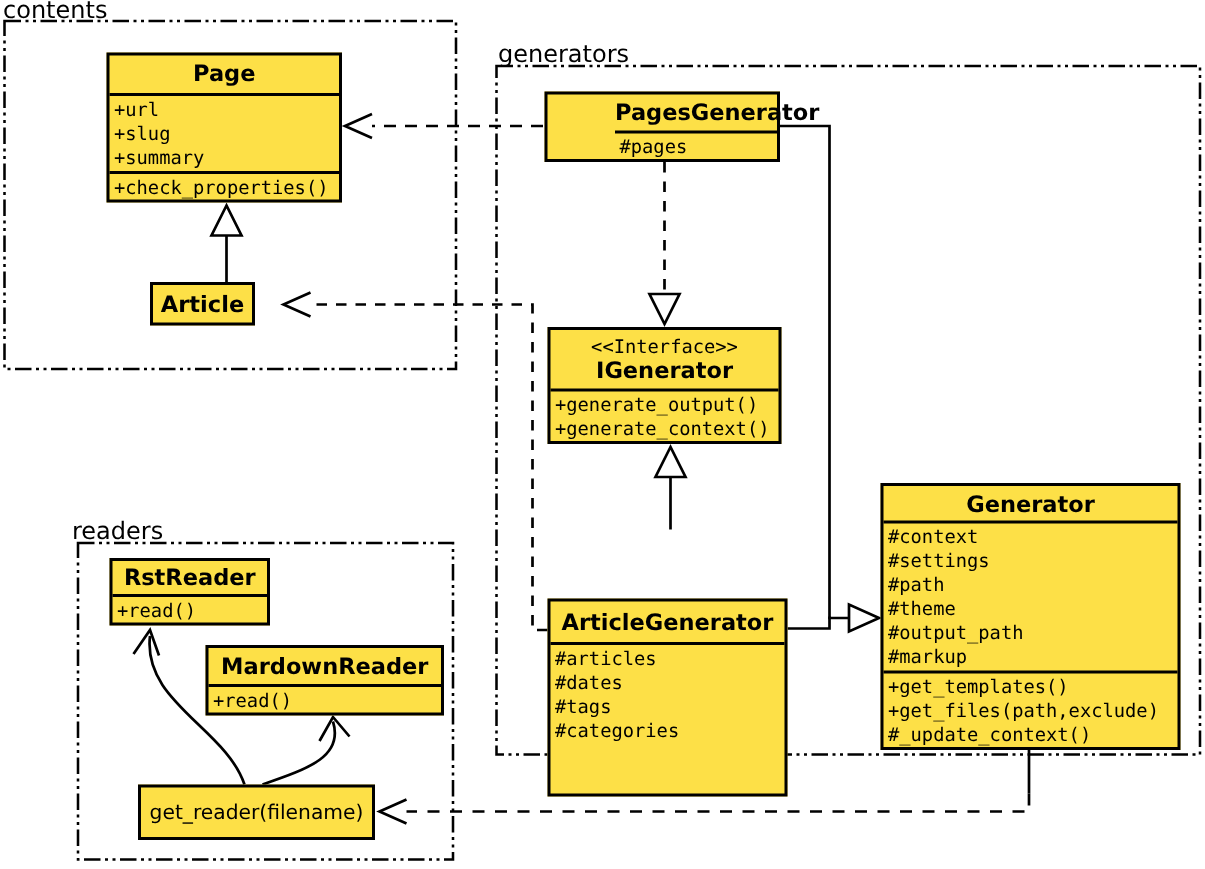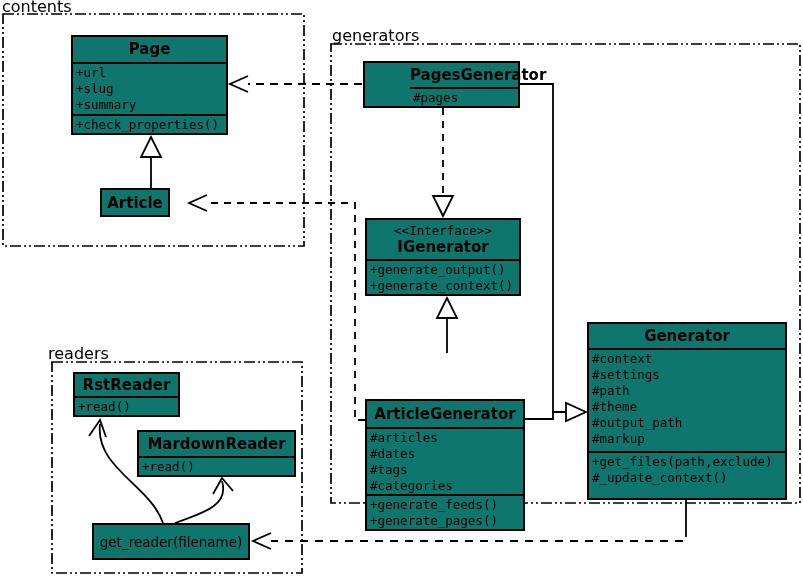--- a/index.html
+++ b/index.html
@@ -1,20 +1,20 @@
 <!DOCTYPE html>
 <html><head>
 <meta charset="utf-8">
 <style>
   html,body{margin:0;padding:0;background:#ffffff;}
   #canvas{position:relative;width:803px;height:579px;background:#ffffff;overflow:hidden;
           font-family:"DejaVu Sans",sans-serif;color:#000;}
   #wires{position:absolute;left:0;top:0;width:803px;height:579px;}
   .pkg-label{position:absolute;font-size:16px;line-height:17px;color:#000;background:transparent;white-space:nowrap;}
-  .uml-box{position:absolute;box-sizing:border-box;border:2px solid #000;background:#0f766e;display:flex;flex-direction:column;}
+  .uml-box{position:absolute;box-sizing:border-box;border:2px solid #000;background:#fde047;display:flex;flex-direction:column;}
   .uml-title{font-weight:bold;font-size:15px;text-align:center;display:flex;flex-direction:column;justify-content:center;}
   .uml-stereo{font-family:"DejaVu Sans Mono",monospace;font-weight:normal;font-size:12.5px;}
   .uml-sec{border-top:2px solid #000;padding:1px 3px 0 3px;}
   .mono{font-family:"DejaVu Sans Mono",monospace;font-size:12.5px;line-height:16px;white-space:pre;}
   .center-only{justify-content:center;align-items:center;display:flex;}
   .fn-label{font-size:13.5px;}
 </style>
 </head>
 <body>
 
@@ -95,37 +95,34 @@
   </div>
 
   <div class="uml-box" style="left:365px;top:353px;width:160px;height:132px;margin-top:46px;">
     <div class="uml-title" style="height:27px;">ArticleGenerator</div>
     <div class="uml-sec" style="height:68px;">
       <div class="mono">#articles</div>
       <div class="mono">#dates</div>
       <div class="mono">#tags</div>
       <div class="mono">#categories</div>
     </div>
-    <div class="uml-sec" style="flex:1;">
-      <div class="mono">+generate_feeds()</div>
-      <div class="mono">+generate_pages()</div>
-    </div>
   </div>
 
   <div class="uml-box" style="left:587px;top:322px;width:200px;height:178px;">
     <div class="uml-title" style="height:24px;">Generator</div>
     <div class="uml-sec" style="height:100px;">
       <div class="mono">#context</div>
       <div class="mono">#settings</div>
       <div class="mono">#path</div>
       <div class="mono">#theme</div>
       <div class="mono">#output_path</div>
       <div class="mono">#markup</div>
     </div>
     <div class="uml-sec" style="flex:1;">
+      <div class="mono">+get_templates()</div>
       <div class="mono">+get_files(path,exclude)</div>
       <div class="mono">#_update_context()</div>
     </div>
   </div>
 
   <div class="uml-box" style="left:73px;top:372px;width:107px;height:45px;">
     <div class="uml-title" style="height:23px;">RstReader</div>
     <div class="uml-sec" style="flex:1;">
       <div class="mono">+read()</div>
     </div>

